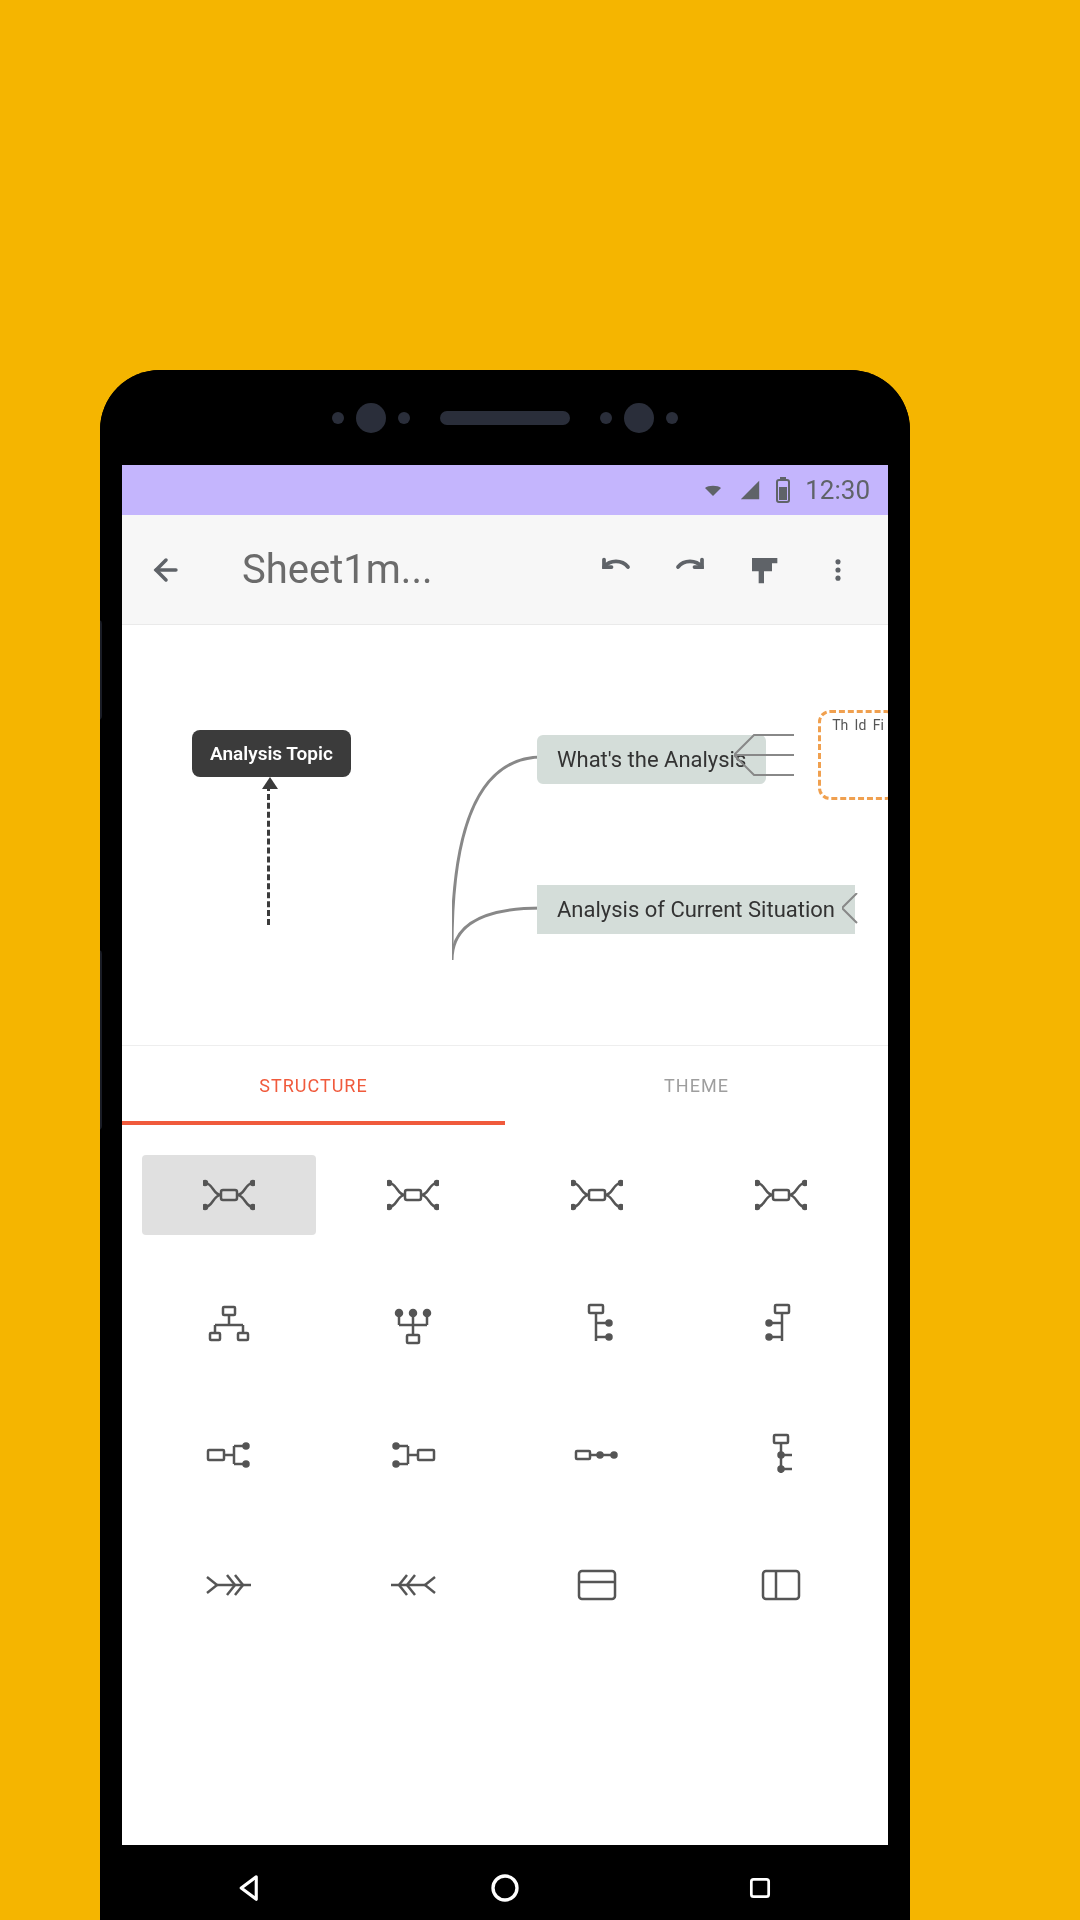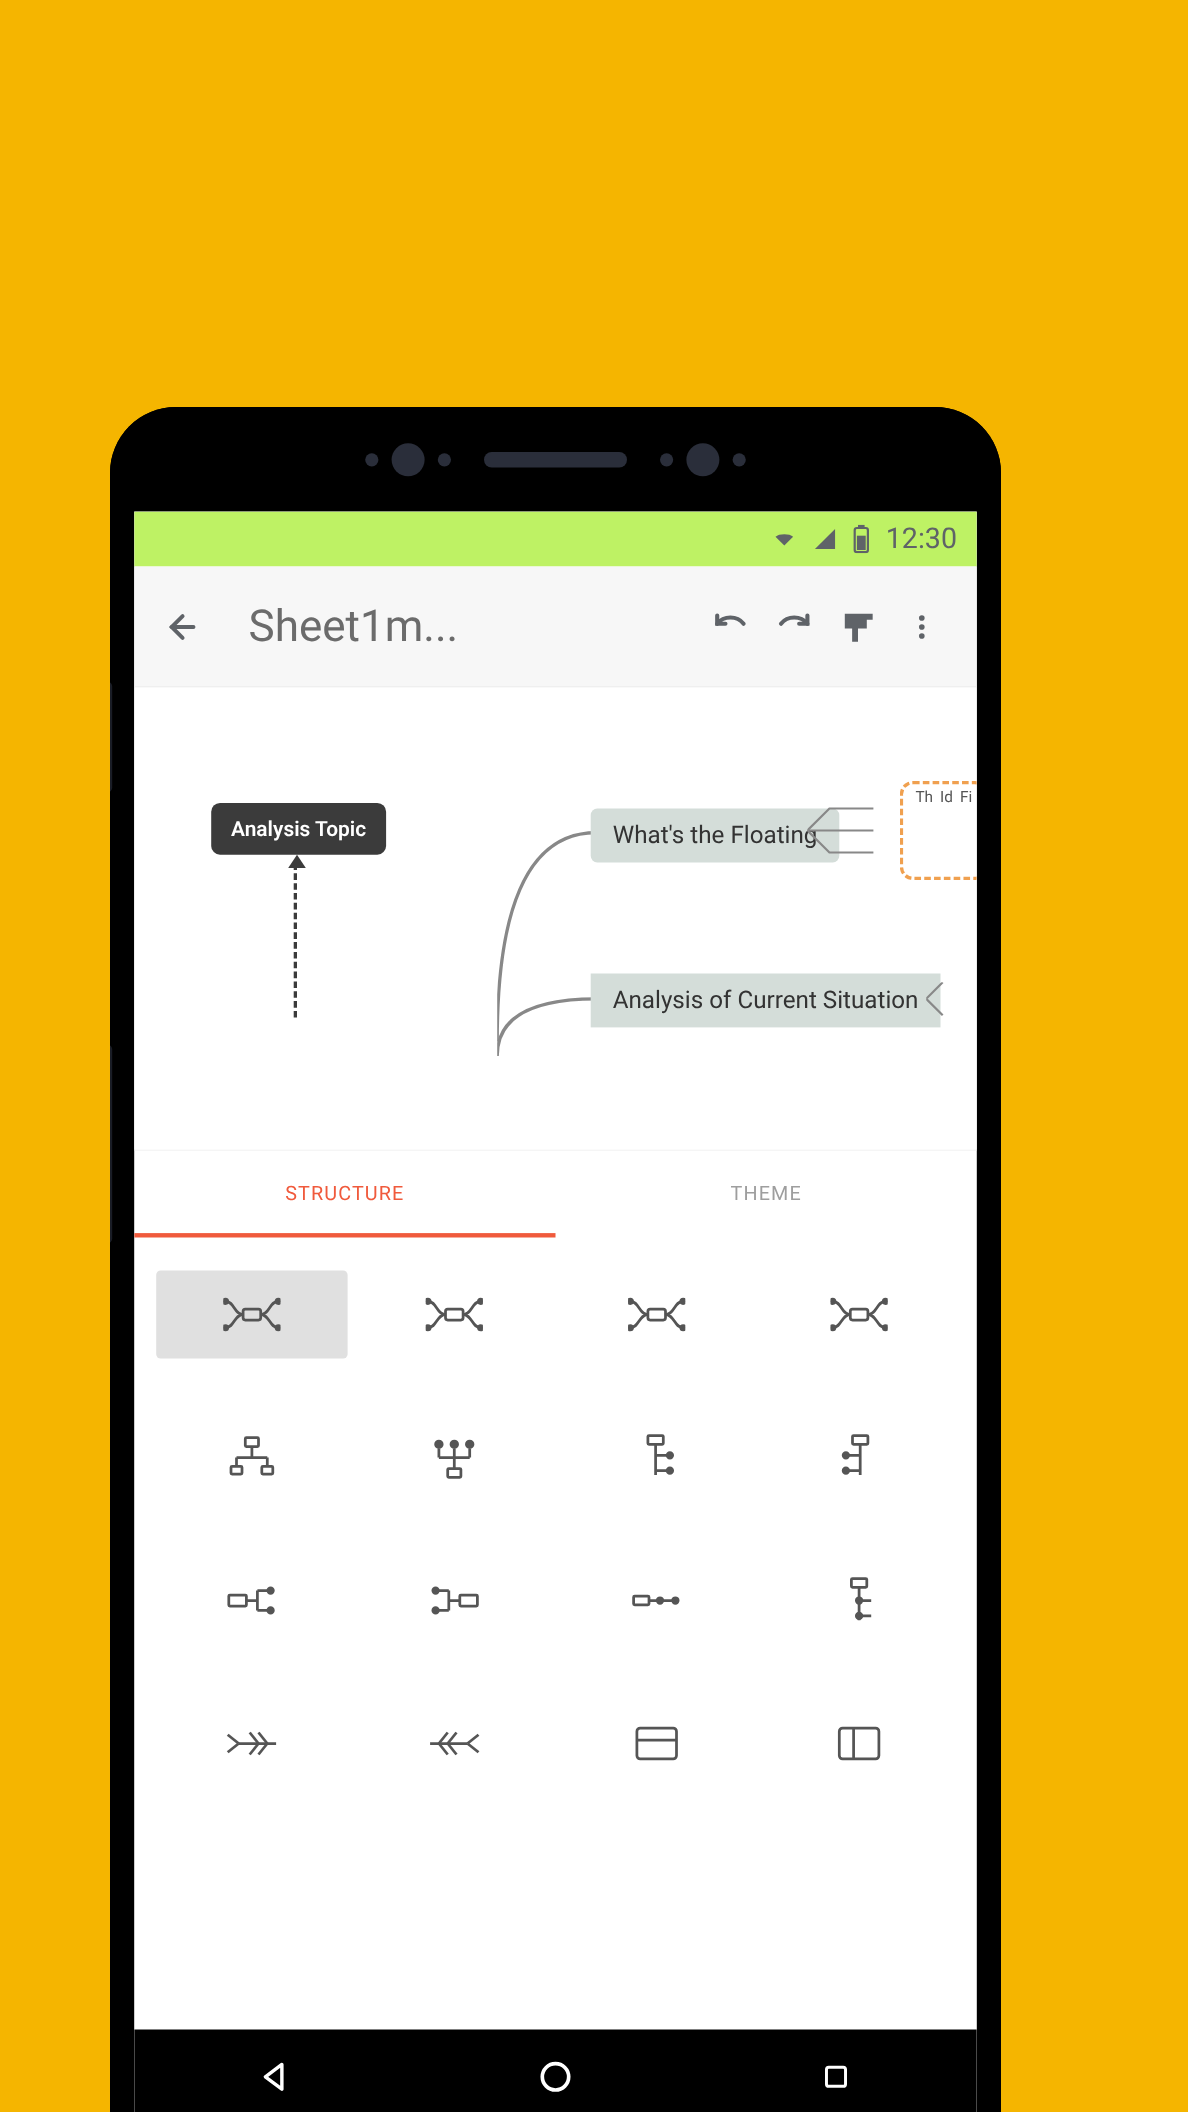--- a/index.html
+++ b/index.html
@@ -38,40 +38,40 @@
 
 .screen {
   position: absolute;
   left: 22px; right: 22px; top: 95px; bottom: 0;
   background: #fff;
   overflow: hidden;
 }
 
 .statusbar {
   height: 50px;
-  background: #bef264;
+  background: #c4b5fd;
   display: flex;
   align-items: center;
   justify-content: flex-end;
   padding-right: 18px;
   gap: 14px;
   color: #5f6368;
   font-size: 26px;
 }
 .statusbar .wifi, .statusbar .cell, .statusbar .batt {
   display: inline-flex; align-items: center;
 }
 
 .appbar {
   height: 110px;
   background: #f7f7f7;
   display: flex;
   align-items: center;
   padding: 8px 24px;
-  gap: 6px;
+  gap: 22px;
   color: #5f6368;
   border-bottom: 1px solid #eaeaea;
 }
 .appbar .back { width: 40px; height: 40px; display:flex;align-items:center;justify-content:center;}
 .appbar .title {
   flex: 1;
   font-size: 40px;
   color: #6b6b6b;
   white-space: nowrap;
   overflow: hidden;
@@ -284,21 +284,21 @@
 
     <div class="canvas">
       <div class="floating-topic">Analysis Topic</div>
       <div class="ft-arrow"></div>
       <svg style="position:absolute;left:330px;top:122px;" width="90" height="200">
           <path d="M0 200 Q0 10 90 10" fill="none" stroke="#888" stroke-width="3"></path>
         </svg>
       <svg style="position:absolute;left:330px;top:275px;" width="90" height="60">
           <path d="M0 60 Q0 8 90 8" fill="none" stroke="#888" stroke-width="3"></path>
         </svg>
-      <div class="node-a">What's the Floating</div>
+      <div class="node-a">What's the Analysis</div>
       <div class="node-b">Analysis of Current Situation</div>
       <svg style="position:absolute;left:612px;top:100px;" width="80" height="70">
         <path d="M0 30 L20 10 L60 10" fill="none" stroke="#888" stroke-width="2"></path>
         <path d="M0 30 L60 30" fill="none" stroke="#888" stroke-width="2"></path>
         <path d="M0 30 L20 50 L60 50" fill="none" stroke="#888" stroke-width="2"></path>
       </svg>
       <svg style="position:absolute;left:720px;top:268px;" width="40" height="40">
         <path d="M0 15 L15 0 M0 15 L15 30" fill="none" stroke="#888" stroke-width="2"></path>
       </svg>
       <div class="sub-box">

